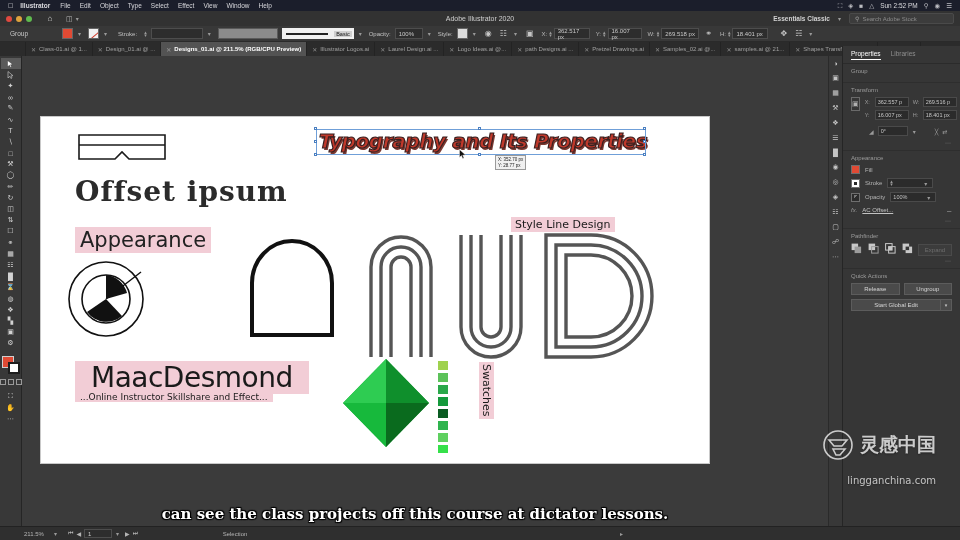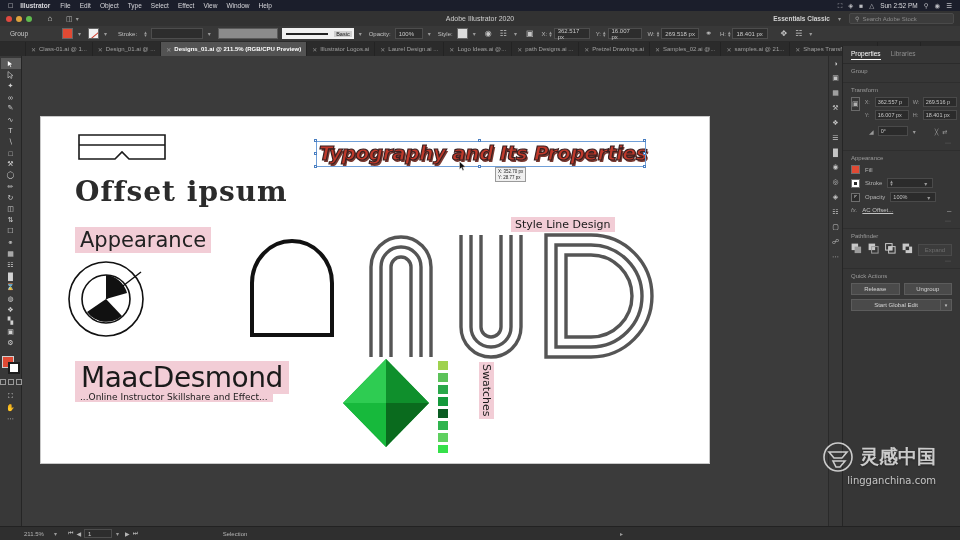--- a/index.html
+++ b/index.html
@@ -104,33 +104,33 @@
   .canvas-white{ position:absolute; left:18px; top:60px; width:670px; height:348px;
                  background:#ffffff; border:1px solid #c9c9c9; }
 
   
   .aw{ position:absolute; }
   .bracket{ left:36px; top:16px; width:90px; height:28px; }
   .lorem{ left:34px; top:58px; font-family:"DejaVu Serif", serif; font-weight:bold;
           font-size:28px; color:#2b2b2b; letter-spacing:1px; }
   .calli{ left:34px; top:110px; background:#f2cdd6; padding:1px 5px;
           font-size:21px; color:#222; font-family:"DejaVu Sans", sans-serif; }
-  .typo{ left:278px; top:24px; }
+  .typo{ left:278px; top:12px; }
   .typo .txt{ font-size:20px; font-weight:bold; font-style:italic; color:#c0392b;
               -webkit-text-stroke:1.2px #3a2020; letter-spacing:-0.4px;
               font-family:"DejaVu Sans", sans-serif;
               text-shadow: 1.5px 1.5px 0 #7b3a32; }
   .selbox{ position:absolute; border:1px solid #6f9fd8; }
   .anchor{ position:absolute; width:3px; height:3px; background:#ffffff;
            border:1px solid #4a7fc1; }
   .tooltip-xy{ position:absolute; background:#f0f0f0; border:1px solid #9a9a9a;
                padding:1px 2px; font-size:4.5px; color:#222; line-height:5.5px; }
   .single-line{ left:470px; top:100px; background:#f2cdd6; padding:1px 4px;
                 font-size:11px; color:#1a1a1a; font-family:"DejaVu Sans", sans-serif;}
-  .maac{ left:34px; top:244px; background:#f2cdd6; padding:0 6px;
+  .maac{ left:34px; top:244px; background:#f2cdd6; padding:0 16px;
          font-size:28px; color:#1a1a1a; font-family:"DejaVu Sans", sans-serif; letter-spacing:-0.5px;}
   .maac-sub{ left:34px; top:275px; background:#f2cdd6; padding:0 5px;
              font-size:9px; color:#1a1a1a; font-family:"DejaVu Sans", sans-serif;}
   .swatches-lbl{ left:438px; top:245px; background:#f2cdd6; writing-mode:vertical-rl;
                  font-size:11px; color:#1a1a1a; padding:2px 1px;
                  font-family:"DejaVu Sans", sans-serif;}
 
   
   .rightpanel{ position:absolute; top:46px; right:0; width:118px; bottom:14px;
                background:#363636; border-left:1px solid #252525; color:#b4b4b4; font-size:6px;}
@@ -192,21 +192,21 @@
            1px -1px 1px #000, -1px -1px 1px #000; line-height:20px;}
   .sub-en{ font-family:"DejaVu Serif", serif; font-weight:bold; font-size:15px;
            color:#ffffff; text-shadow:1px 1px 1px #000, -1px 1px 1px #000,
            1px -1px 1px #000, -1px -1px 1px #000; line-height:20px;}
   .watermark{ position:absolute; right:24px; bottom:54px; text-align:left;
               opacity:.75; pointer-events:none;}
   .wm-row{ display:flex; align-items:center; gap:5px; }
   .wm-txt{ font-family:"DejaVu Sans", sans-serif; font-weight:bold;
            font-size:19px; color:#fdfdfd; text-shadow:0 1px 2px rgba(0,0,0,.5);}
   .wm-sub{ font-family:"DejaVu Sans", sans-serif; font-size:10px; color:#f2f2f2;
-           text-align:right; margin-top:3px; text-shadow:0 1px 2px rgba(0,0,0,.5);}
+           text-align:right; margin-top:15px; text-shadow:0 1px 2px rgba(0,0,0,.5);}
 </style>
 </head>
 <body>
 
 <div id="app">
 
   <div class="osbar">
     <span class="apple"></span>
     <span class="appname">Illustrator</span>
     <span class="mi">File</span>
@@ -637,20 +637,21 @@
       <span class="numbox" style="width:14px;height:9px;">1</span>
       <span class="mini-chev">▾</span>
       <span>▶</span>
       <span>⏭</span>
     </span>
     <span class="sb-center">Selection</span>
     <span style="margin-left:474px;" class="mini-chev">▸</span>
   </div>
 
   <div class="subs">
+    <div class="sub-en">can see the class projects off this course at dictator lessons.</div>
   </div>
 
   <div class="watermark">
     <div class="wm-row">
       <svg width="34" height="30" viewBox="0 0 34 30">
         <circle cx="17" cy="15" r="14" fill="none" stroke="#fdfdfd" stroke-width="1.6"></circle>
         <path d="M8 10 H26 L21 16 H13 Z" fill="none" stroke="#fdfdfd" stroke-width="1.6"></path>
         <path d="M12 19 H24 L19 25 H15 Z" fill="none" stroke="#fdfdfd" stroke-width="1.6"></path>
       </svg>
       <span class="wm-txt">灵感中国</span>

